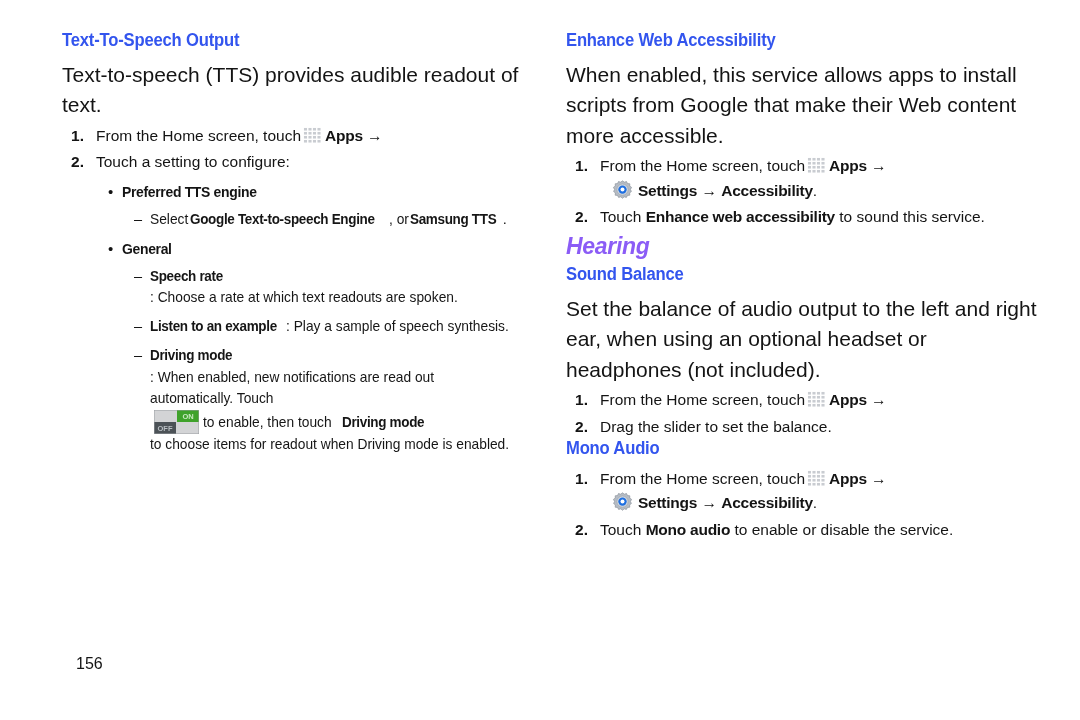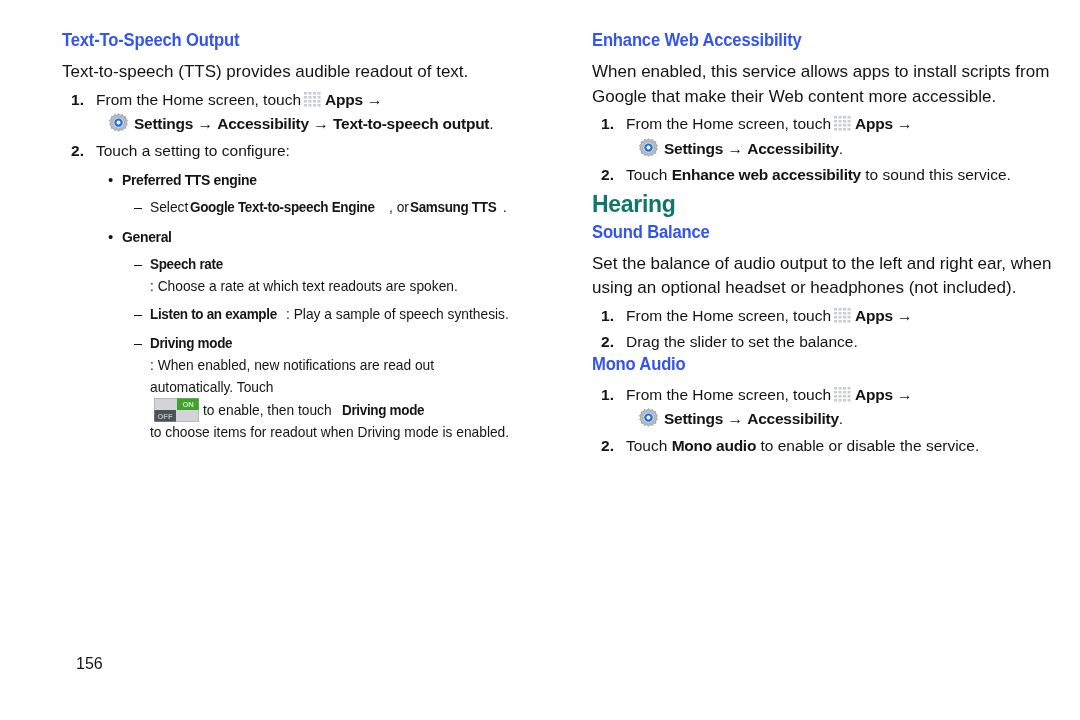--- a/index.html
+++ b/index.html
@@ -21,45 +21,46 @@
     box-sizing: border-box;
   }
 
   
   .col {
     position: absolute;
     top: 30px;
     width: 478px;
   }
   .col-left  { left: 62px; }
-  .col-right { left: 592px; }
+  .col-right { left: 566px; }
 
   
   h2.sect-title {
     font-size: 17.5px;
     font-weight: bold;
     color: #3355ee;
     margin: 0 0 9px 0;
     letter-spacing: -0.2px;
     font-stretch: condensed;
     transform: scaleX(0.95);
     transform-origin: left center;
   }
   h1.group-title {
     font-size: 23px;
     font-weight: bold;
-    color: #0f766e;
+    font-style: italic;
+    color: #8b5cf6;
     margin: 4px 0 4px 0;
     letter-spacing: -0.3px;
   }
   .gap-top { margin-top: 22px; }
 
   
   p.intro {
-    font-size: 17px;
+    font-size: 21px;
     line-height: 1.45;
     margin: 0 0 4px 0;
     color: #141414;
   }
 
   
   .step {
     display: flex;
     margin: 4px 0 0 0;
     font-size: 15.5px;
@@ -191,39 +192,20 @@
                 <rect x="5" y="12.5" width="4" height="3.5"></rect>
                 <rect x="9.5" y="12.5" width="4" height="3.5"></rect>
                 <rect x="14" y="12.5" width="4" height="3.5"></rect>
               </g>
             </svg>
           </span><b>Apps</b>
         <span class="arrow">→</span>
       </div>
     </div>
 
-    <div class="step-cont">
-      <span class="icon-gear">
-        <svg viewBox="0 0 21 21" width="21" height="21">
-          <g>
-            <path d="M10.5 0.8 L12.3 2.2 L14.5 1.5 L15.5 3.6 L17.8 3.8 L17.7 6.1 L19.6 7.4 L18.4 9.4
-                     L19.4 11.5 L17.6 12.9 L17.8 15.2 L15.5 15.4 L14.4 17.4 L12.2 16.8 L10.5 18.3
-                     L8.8 16.8 L6.6 17.4 L5.5 15.4 L3.2 15.2 L3.4 12.9 L1.6 11.5 L2.6 9.4 L1.4 7.4
-                     L3.3 6.1 L3.2 3.8 L5.5 3.6 L6.5 1.5 L8.7 2.2 Z" fill="#b6bcc4" stroke="#8d949c" stroke-width="0.7"></path>
-            <circle cx="10.5" cy="9.6" r="5.6" fill="#d5dae0" stroke="#9aa1a9" stroke-width="0.6"></circle>
-            <circle cx="10.5" cy="9.6" r="4.2" fill="#1f6fe0"></circle>
-            <circle cx="10.5" cy="9.6" r="2.0" fill="#ffffff"></circle>
-          </g>
-        </svg>
-      </span><b>Settings</b>
-      <span class="arrow">→</span>
-      <b>Accessibility</b>
-      <span class="arrow">→</span>
-      <b>Text-to-speech output</b><span>.</span>
-    </div>
 
     <div class="step">
       <div class="step-num">2.</div>
       <div class="step-body">Touch a setting to configure:</div>
     </div>
 
     <div class="bullet">
       <span class="bullet-mark">•</span>
       <span class="cond">Preferred TTS engine</span>
     </div>

